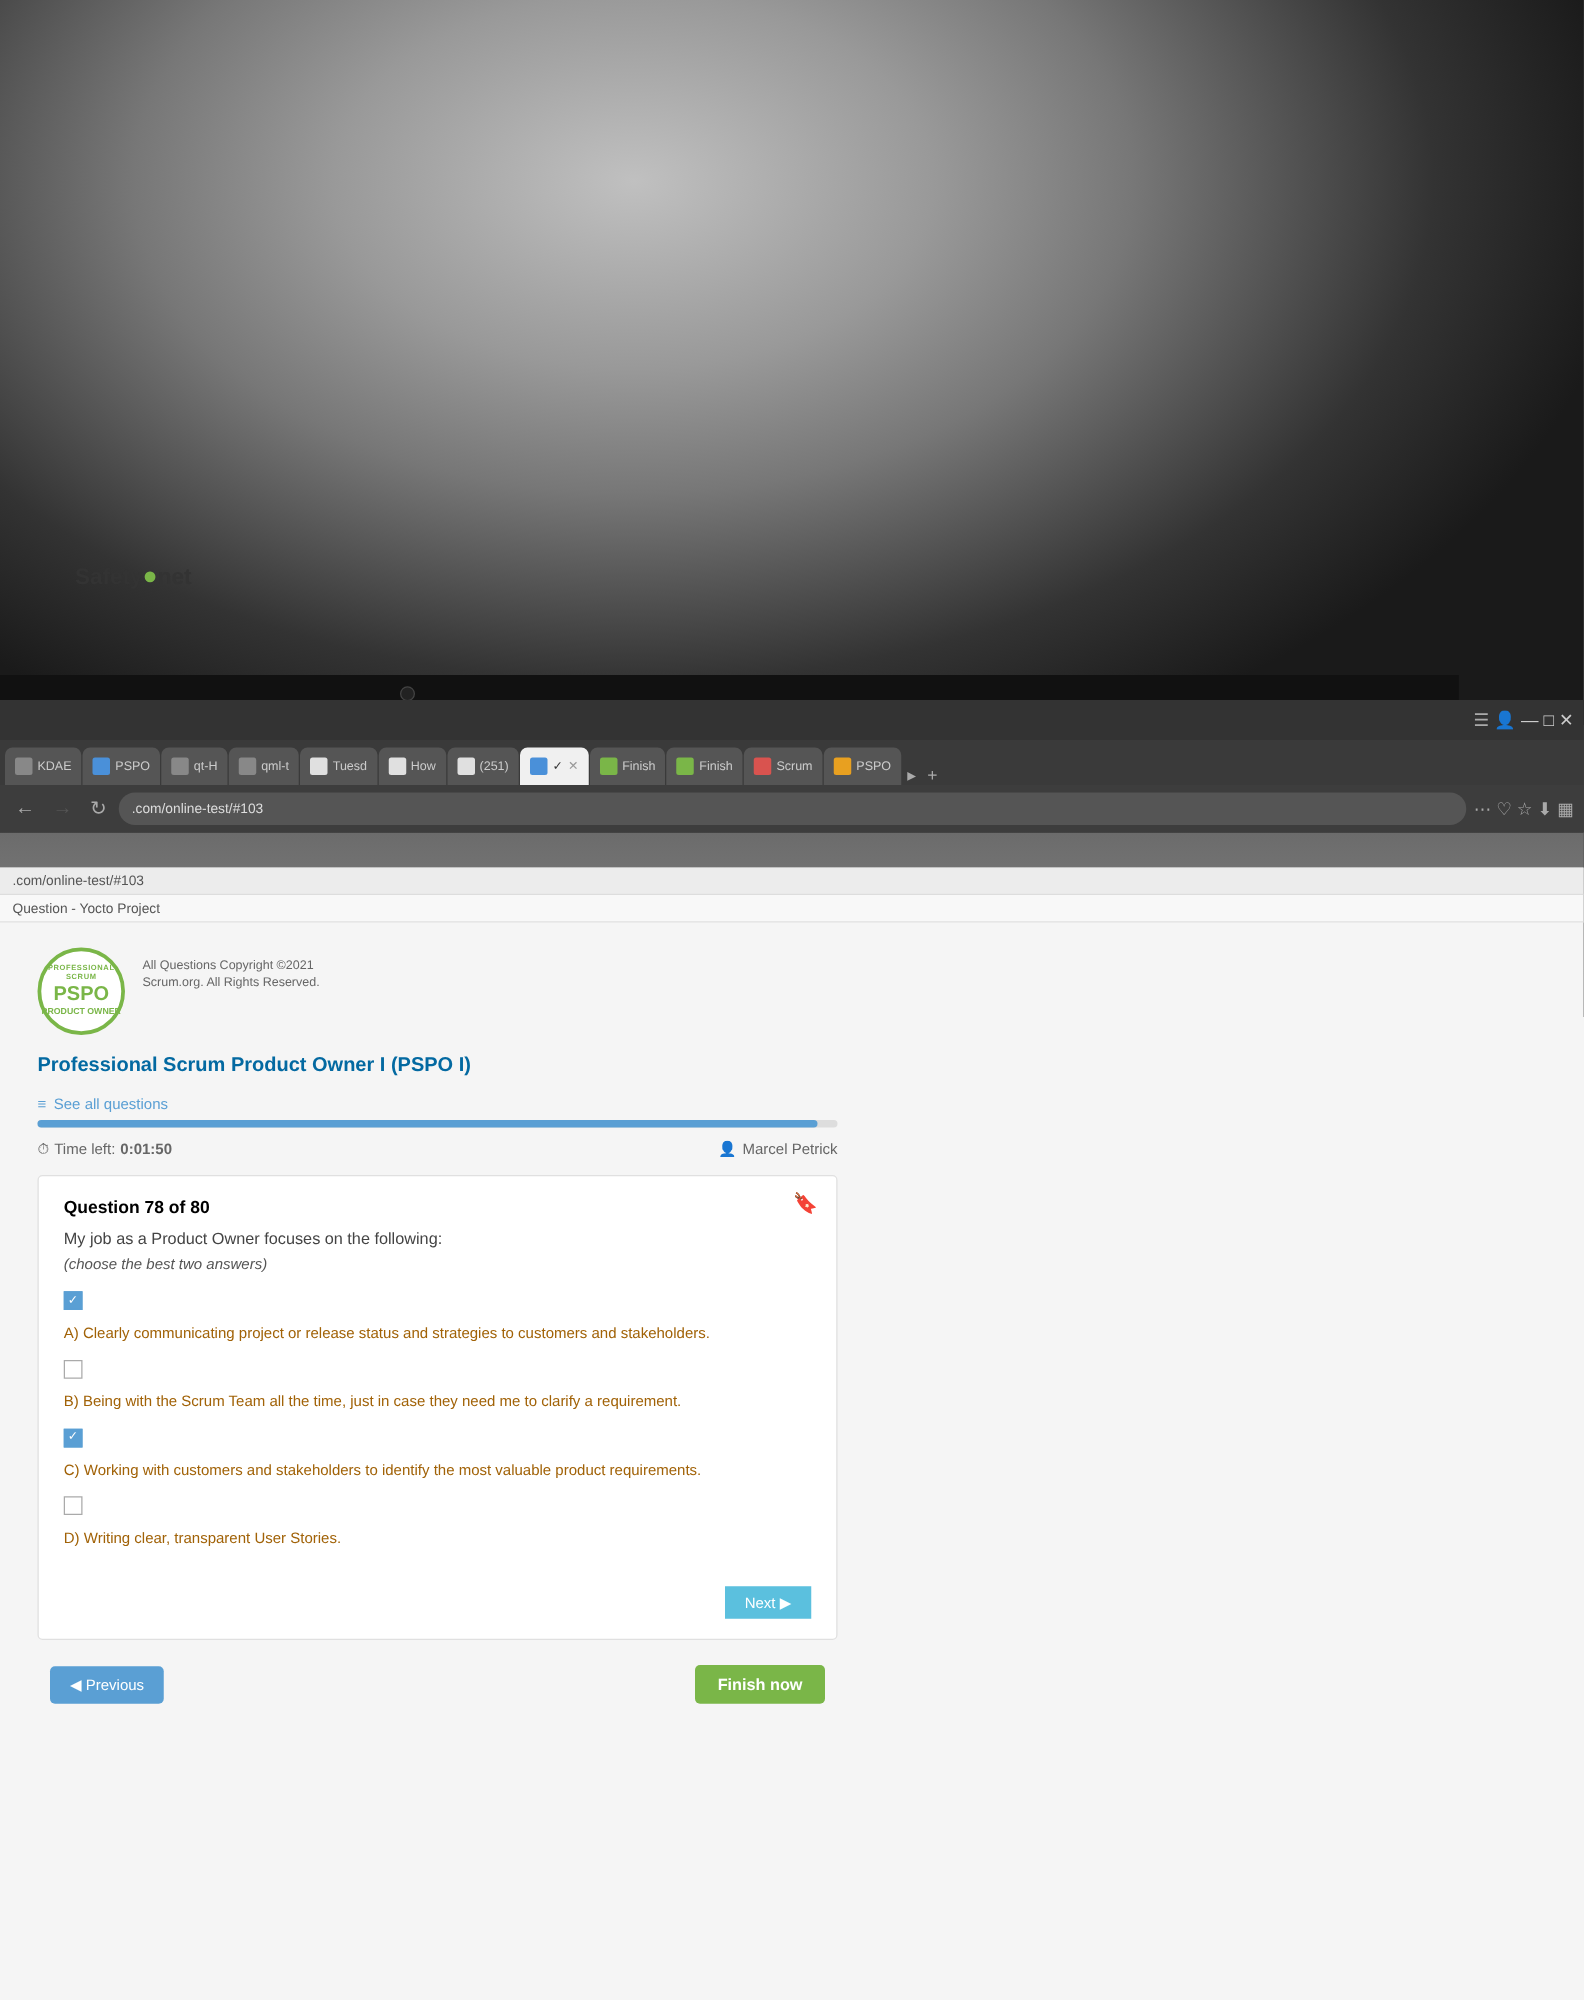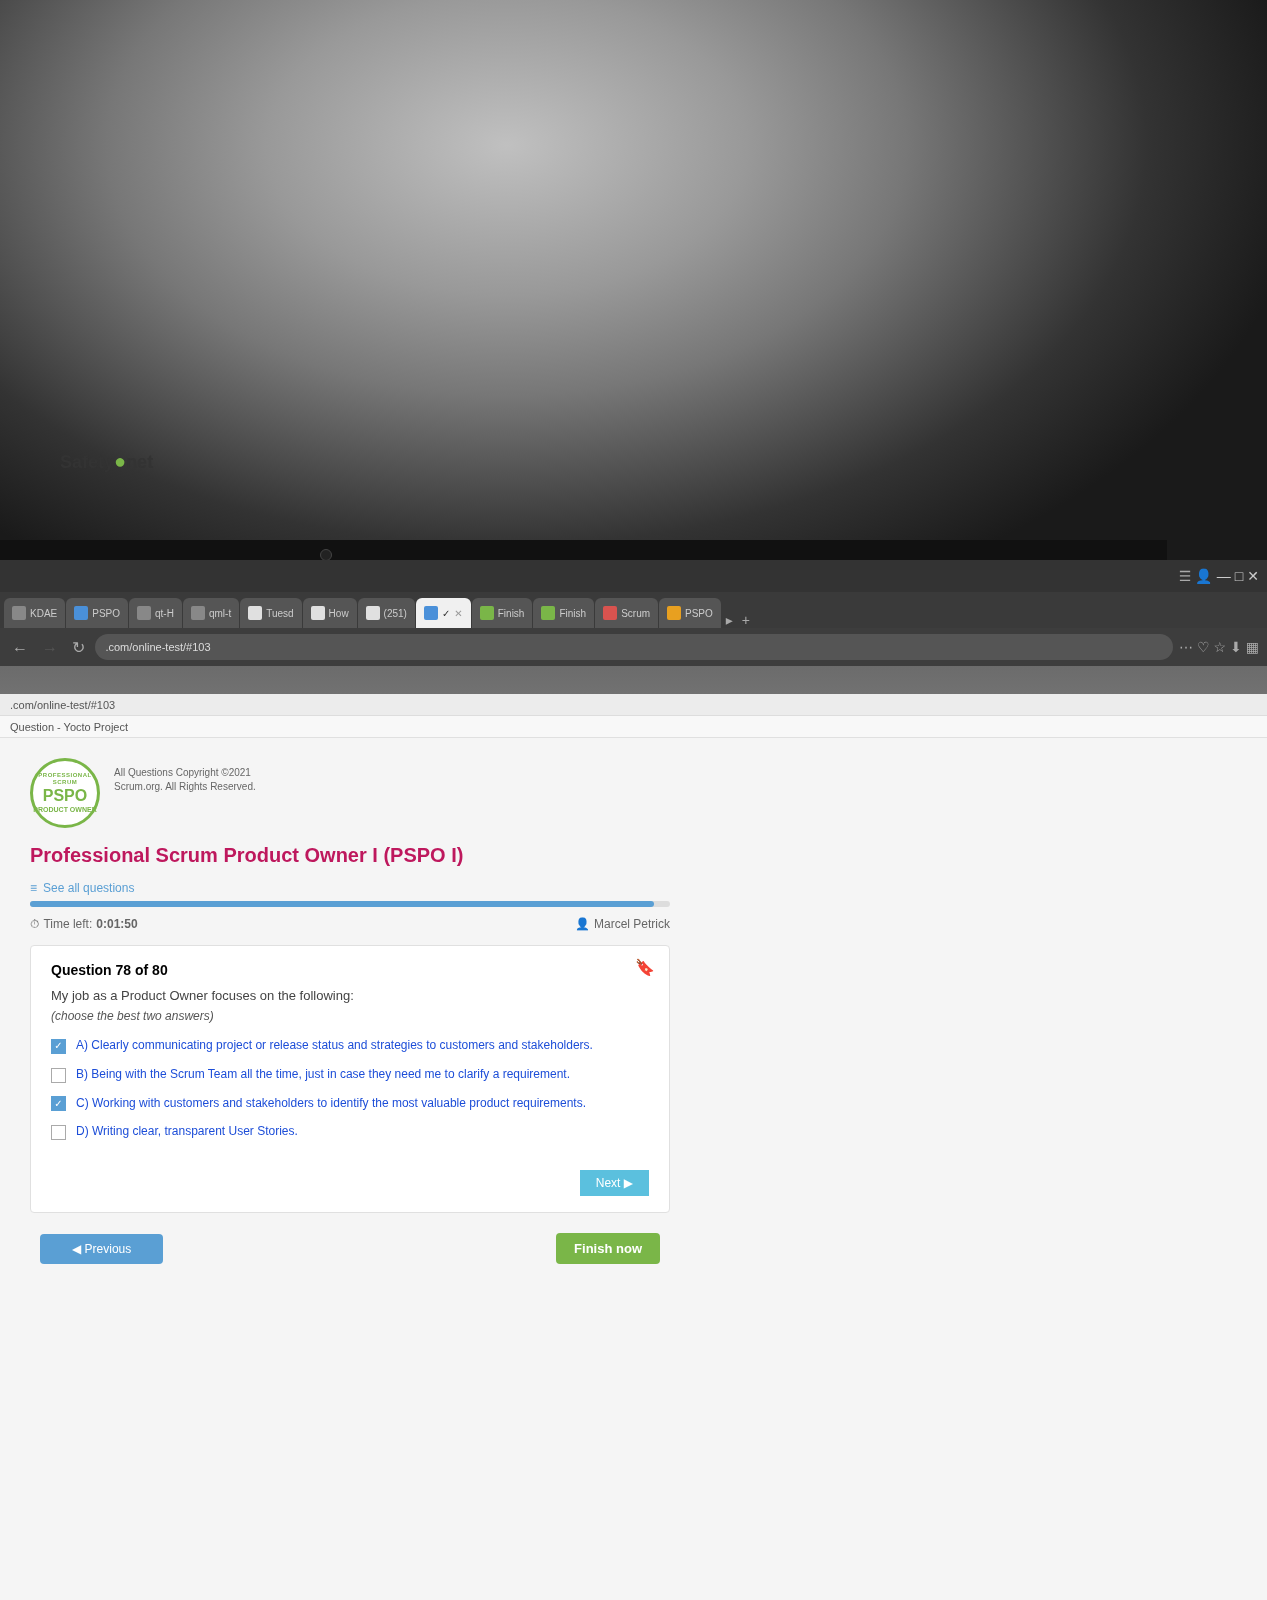--- a/index.html
+++ b/index.html
@@ -213,23 +213,23 @@
     }
 
     .copyright-text {
       font-size: 10px;
       color: #666;
       margin-top: 8px;
       line-height: 1.4;
     }
 
     .quiz-title {
-      font-size: 20px;
+      font-size: 16px;
       font-weight: bold;
-      color: #be185d;
+      color: #0369a1;
       margin-bottom: 14px;
     }
 
     .see-all-questions {
       display: flex;
       align-items: center;
       gap: 6px;
       color: #5a9fd4;
       font-size: 12px;
       margin-bottom: 6px;
@@ -302,26 +302,27 @@
 
     .choose-hint {
       font-size: 12px;
       color: #555;
       font-style: italic;
       margin-bottom: 14px;
     }
 
     .answer-option {
       display: flex;
-      align-items: flex-end;
+      align-items: flex-start;
       gap: 10px;
       margin-bottom: 12px;
       font-size: 12px;
-      color: #1d4ed8;
+      color: #a16207;
       line-height: 1.4;
+      flex-direction: column;
     }
 
     .checkbox {
       width: 15px;
       height: 15px;
       border: 1.5px solid #aaa;
       background: white;
       flex-shrink: 0;
       margin-top: 1px;
       display: flex;
@@ -364,21 +365,21 @@
       justify-content: space-between;
       align-items: center;
       margin-top: 20px;
       padding: 0 10px;
     }
 
     .prev-btn {
       background: #5a9fd4;
       color: white;
       border: none;
-      padding: 8px 32px;
+      padding: 8px 16px;
       border-radius: 4px;
       font-size: 12px;
       cursor: pointer;
     }
 
     .finish-btn {
       background: #7ab648;
       color: white;
       border: none;
       padding: 8px 18px;

